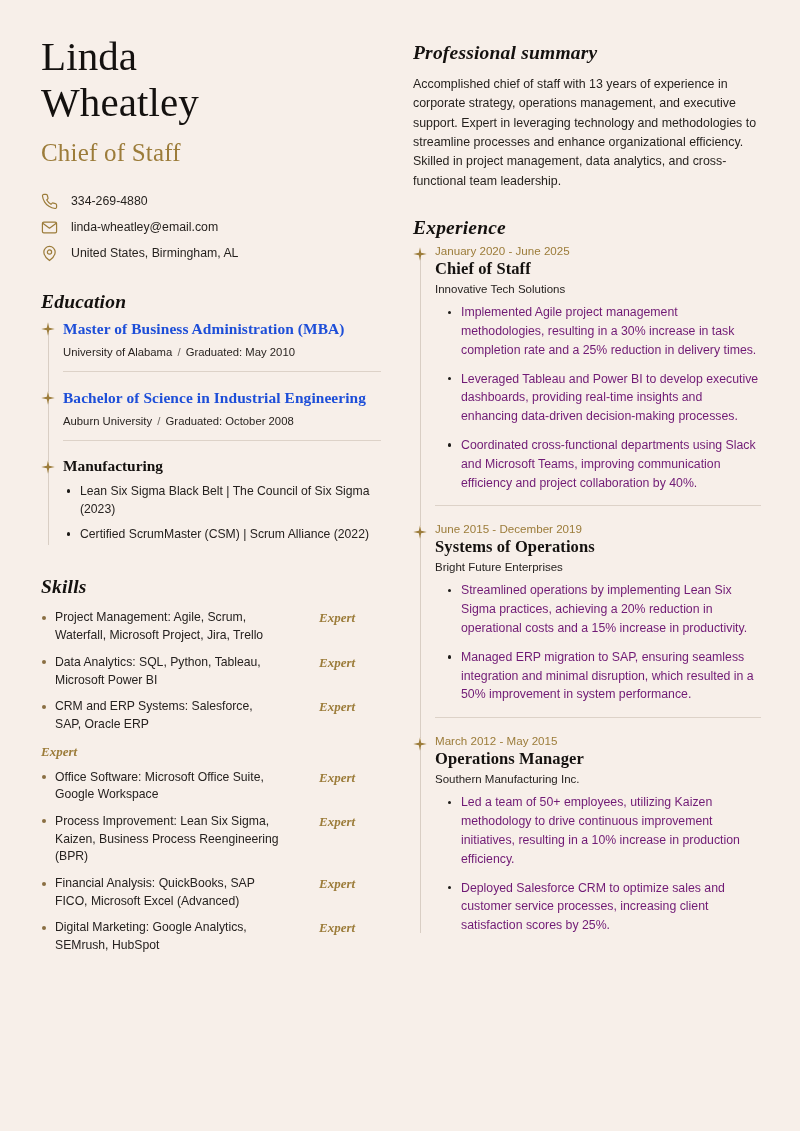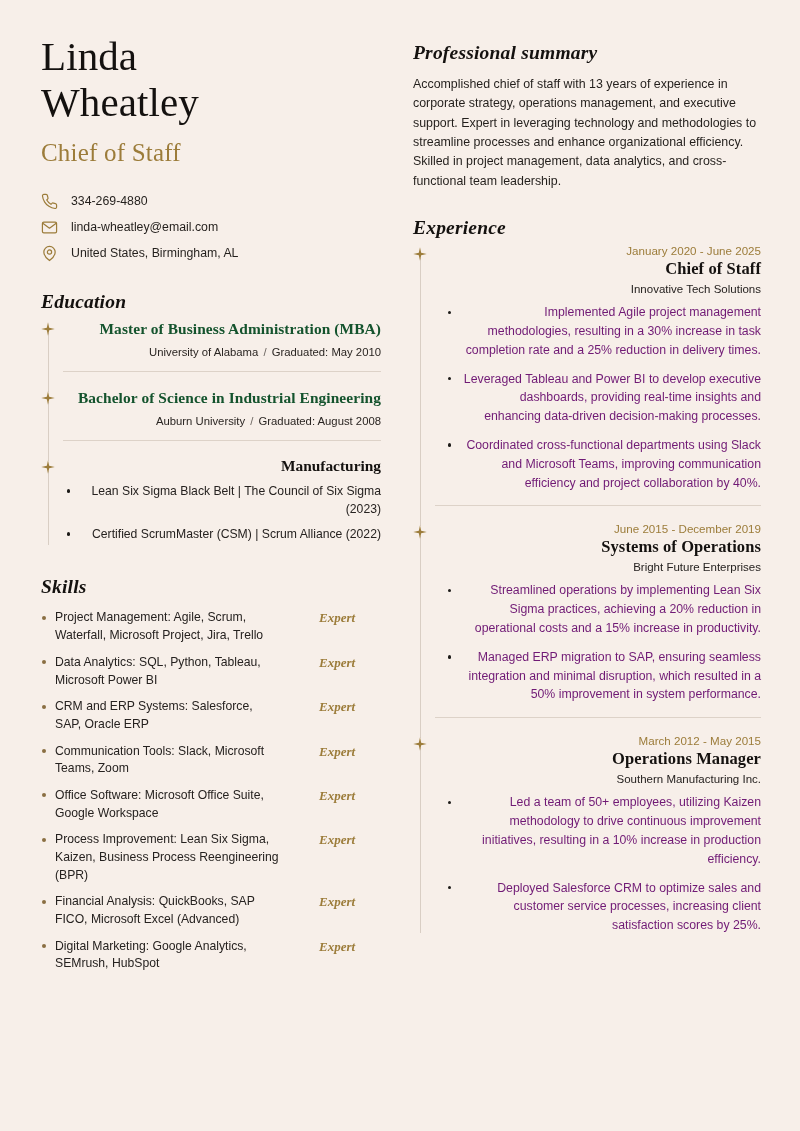--- a/index.html
+++ b/index.html
@@ -56,21 +56,21 @@
     font-size: 19.5px;
     color: #14110f;
     letter-spacing: .2px;
   }
   .sec-head.edu   { margin-top: 29px; margin-bottom: 6px; }
   .sec-head.skills{ margin-top: 25px; margin-bottom: 11px; }
   .sec-head.sum   { margin-bottom: 11px; }
   .sec-head.exp   { margin-top: 26px; margin-bottom: 5px; }
 
   
-  .tl { position: relative; text-align: right; }
+  .tl { position: relative; }
   .tl-item {
     position: relative;
     padding-left: 22px;
     padding-bottom: 2px;
   }
   .tl-item::before {
     content: "";
     position: absolute;
     left: 6.5px; top: 14px; bottom: -4px;
     width: 1px;
@@ -87,21 +87,21 @@
     background: #ddd2c8;
     margin: 13px 0 14px 0;
   }
 
   
   .edu-deg {
     font-family: "Liberation Serif", serif;
     font-weight: bold;
     font-size: 15.4px;
     line-height: 1.3;
-    color: #14532d;
+    color: #1d4ed8;
     letter-spacing: .1px;
   }
   .edu-meta {
     font-size: 11.3px;
     color: #2a2522;
     margin-top: 7px;
   }
   .edu-meta .sep { color: #6b6560; padding: 0 2px; }
 
   
@@ -260,21 +260,21 @@
       </div>
 
       <div class="tl-item">
         <svg class="star" viewBox="0 0 24 24">
           <path d="M12 0.5 L14 10 L23.5 12 L14 14 L12 23.5 L10 14 L0.5 12 L10 10 Z" fill="#9c7c3a"></path>
         </svg>
         <div class="edu-deg">Bachelor of Science in Industrial Engineering</div>
         <div class="edu-meta">
           <span>Auburn University</span>
           <span class="sep">/</span>
-          <span>Graduated: August 2008</span>
+          <span>Graduated: October 2008</span>
         </div>
         <div class="divider"></div>
       </div>
 
       <div class="tl-item">
         <svg class="star" viewBox="0 0 24 24">
           <path d="M12 0.5 L14 10 L23.5 12 L14 14 L12 23.5 L10 14 L0.5 12 L10 10 Z" fill="#9c7c3a"></path>
         </svg>
         <div class="cert-head">Manufacturing</div>
         <ul class="dots">
@@ -292,21 +292,20 @@
       </div>
       <div class="skill-row">
         <div class="skill-name">Data Analytics: SQL, Python, Tableau, Microsoft Power BI</div>
         <div class="skill-level">Expert</div>
       </div>
       <div class="skill-row">
         <div class="skill-name">CRM and ERP Systems: Salesforce, SAP, Oracle ERP</div>
         <div class="skill-level">Expert</div>
       </div>
       <div class="skill-row">
-        <div class="skill-name">Communication Tools: Slack, Microsoft Teams, Zoom</div>
         <div class="skill-level">Expert</div>
       </div>
       <div class="skill-row">
         <div class="skill-name">Office Software: Microsoft Office Suite, Google Workspace</div>
         <div class="skill-level">Expert</div>
       </div>
       <div class="skill-row">
         <div class="skill-name">Process Improvement: Lean Six Sigma, Kaizen, Business Process Reengineering (BPR)</div>
         <div class="skill-level">Expert</div>
       </div>

